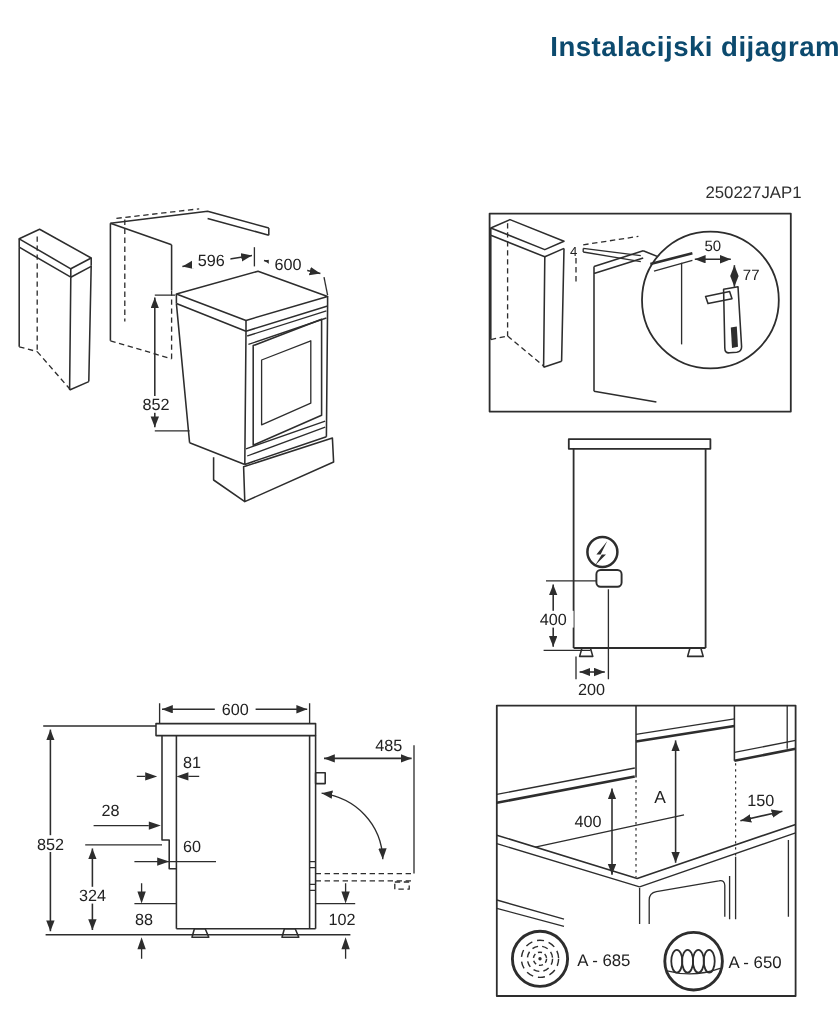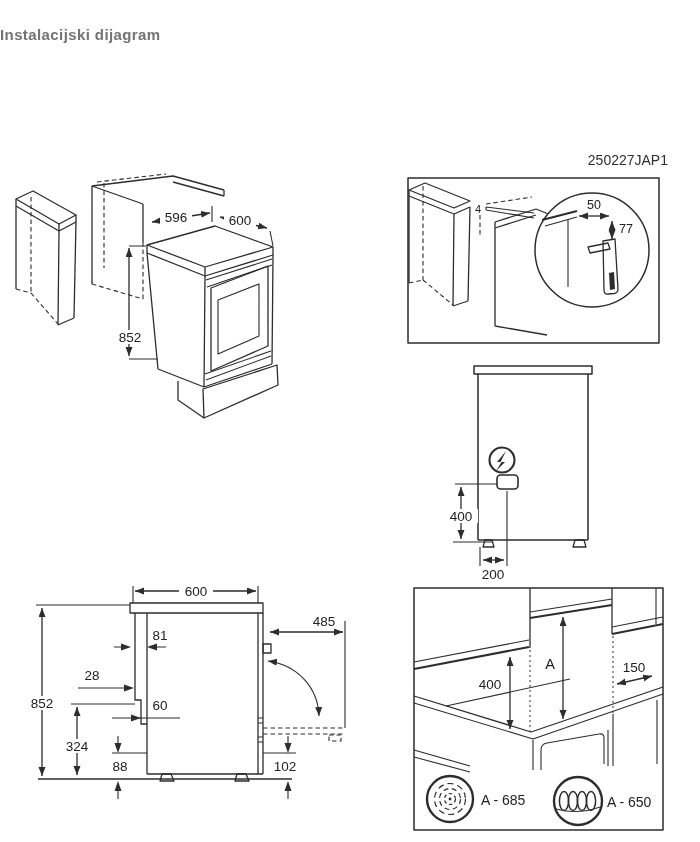--- a/index.html
+++ b/index.html
@@ -1,19 +1,19 @@
 <!DOCTYPE html>
 <html><head>
 <meta charset="utf-8">
 <style>
   html,body{margin:0;padding:0;background:#ffffff;}
   .page{position:relative;width:700px;height:842px;background:#ffffff;overflow:hidden;
         font-family:"Liberation Sans",sans-serif;}
-  .title{position:absolute;top:26px;left:0;width:100%;text-align:left;
-         font-size:15px;font-weight:bold;letter-spacing:.4px;color:#737373;}
+  .title{position:absolute;top:26px;left:0;width:100%;text-align:right;
+         font-size:23px;font-weight:bold;letter-spacing:.4px;color:#0c4a6e;}
   svg{position:absolute;top:0;left:0;}
   svg line, svg path, svg rect, svg circle, svg ellipse, svg polygon{
       stroke:#2d2d2d; fill:none; stroke-width:1.3; stroke-linejoin:round;}
   svg .bold{stroke-width:2.1;}
   svg .thin{stroke-width:1.1;}
   svg .dash{stroke-dasharray:4.5,3;}
   svg .dot{stroke-dasharray:2,3;stroke-width:1;}
   svg .solidfill{fill:#2d2d2d;stroke:none;}
   svg .whitebg{fill:#ffffff;stroke:none;}
   svg text{fill:#222222;stroke:none;font-family:"Liberation Sans",sans-serif;

